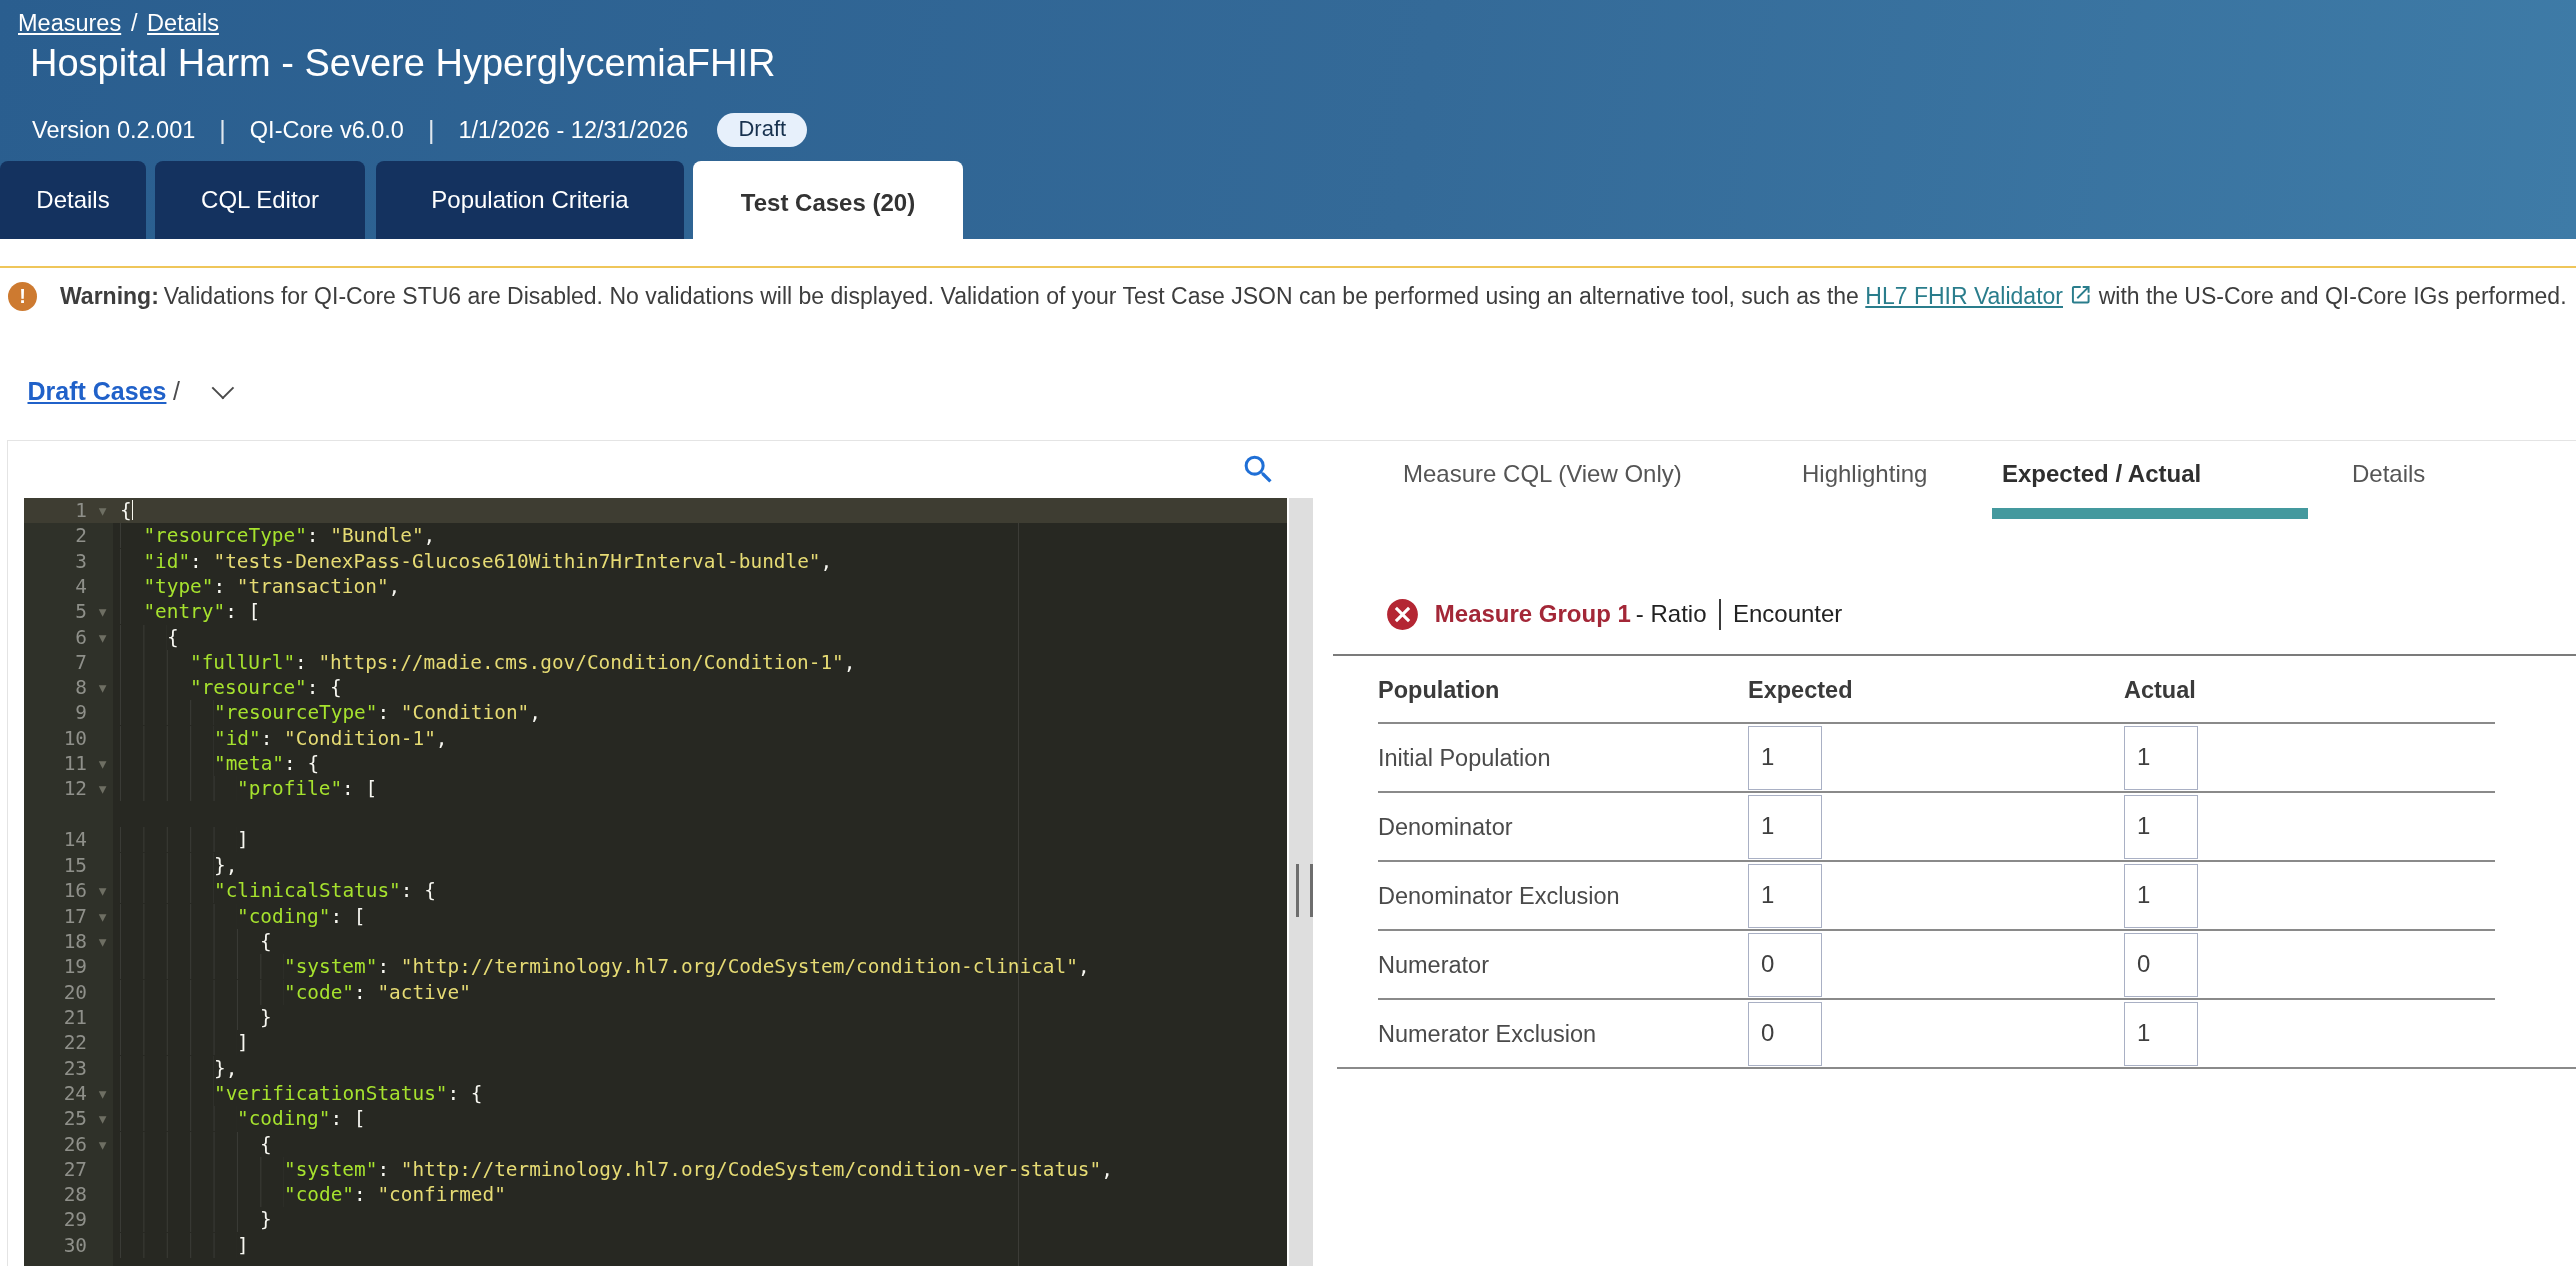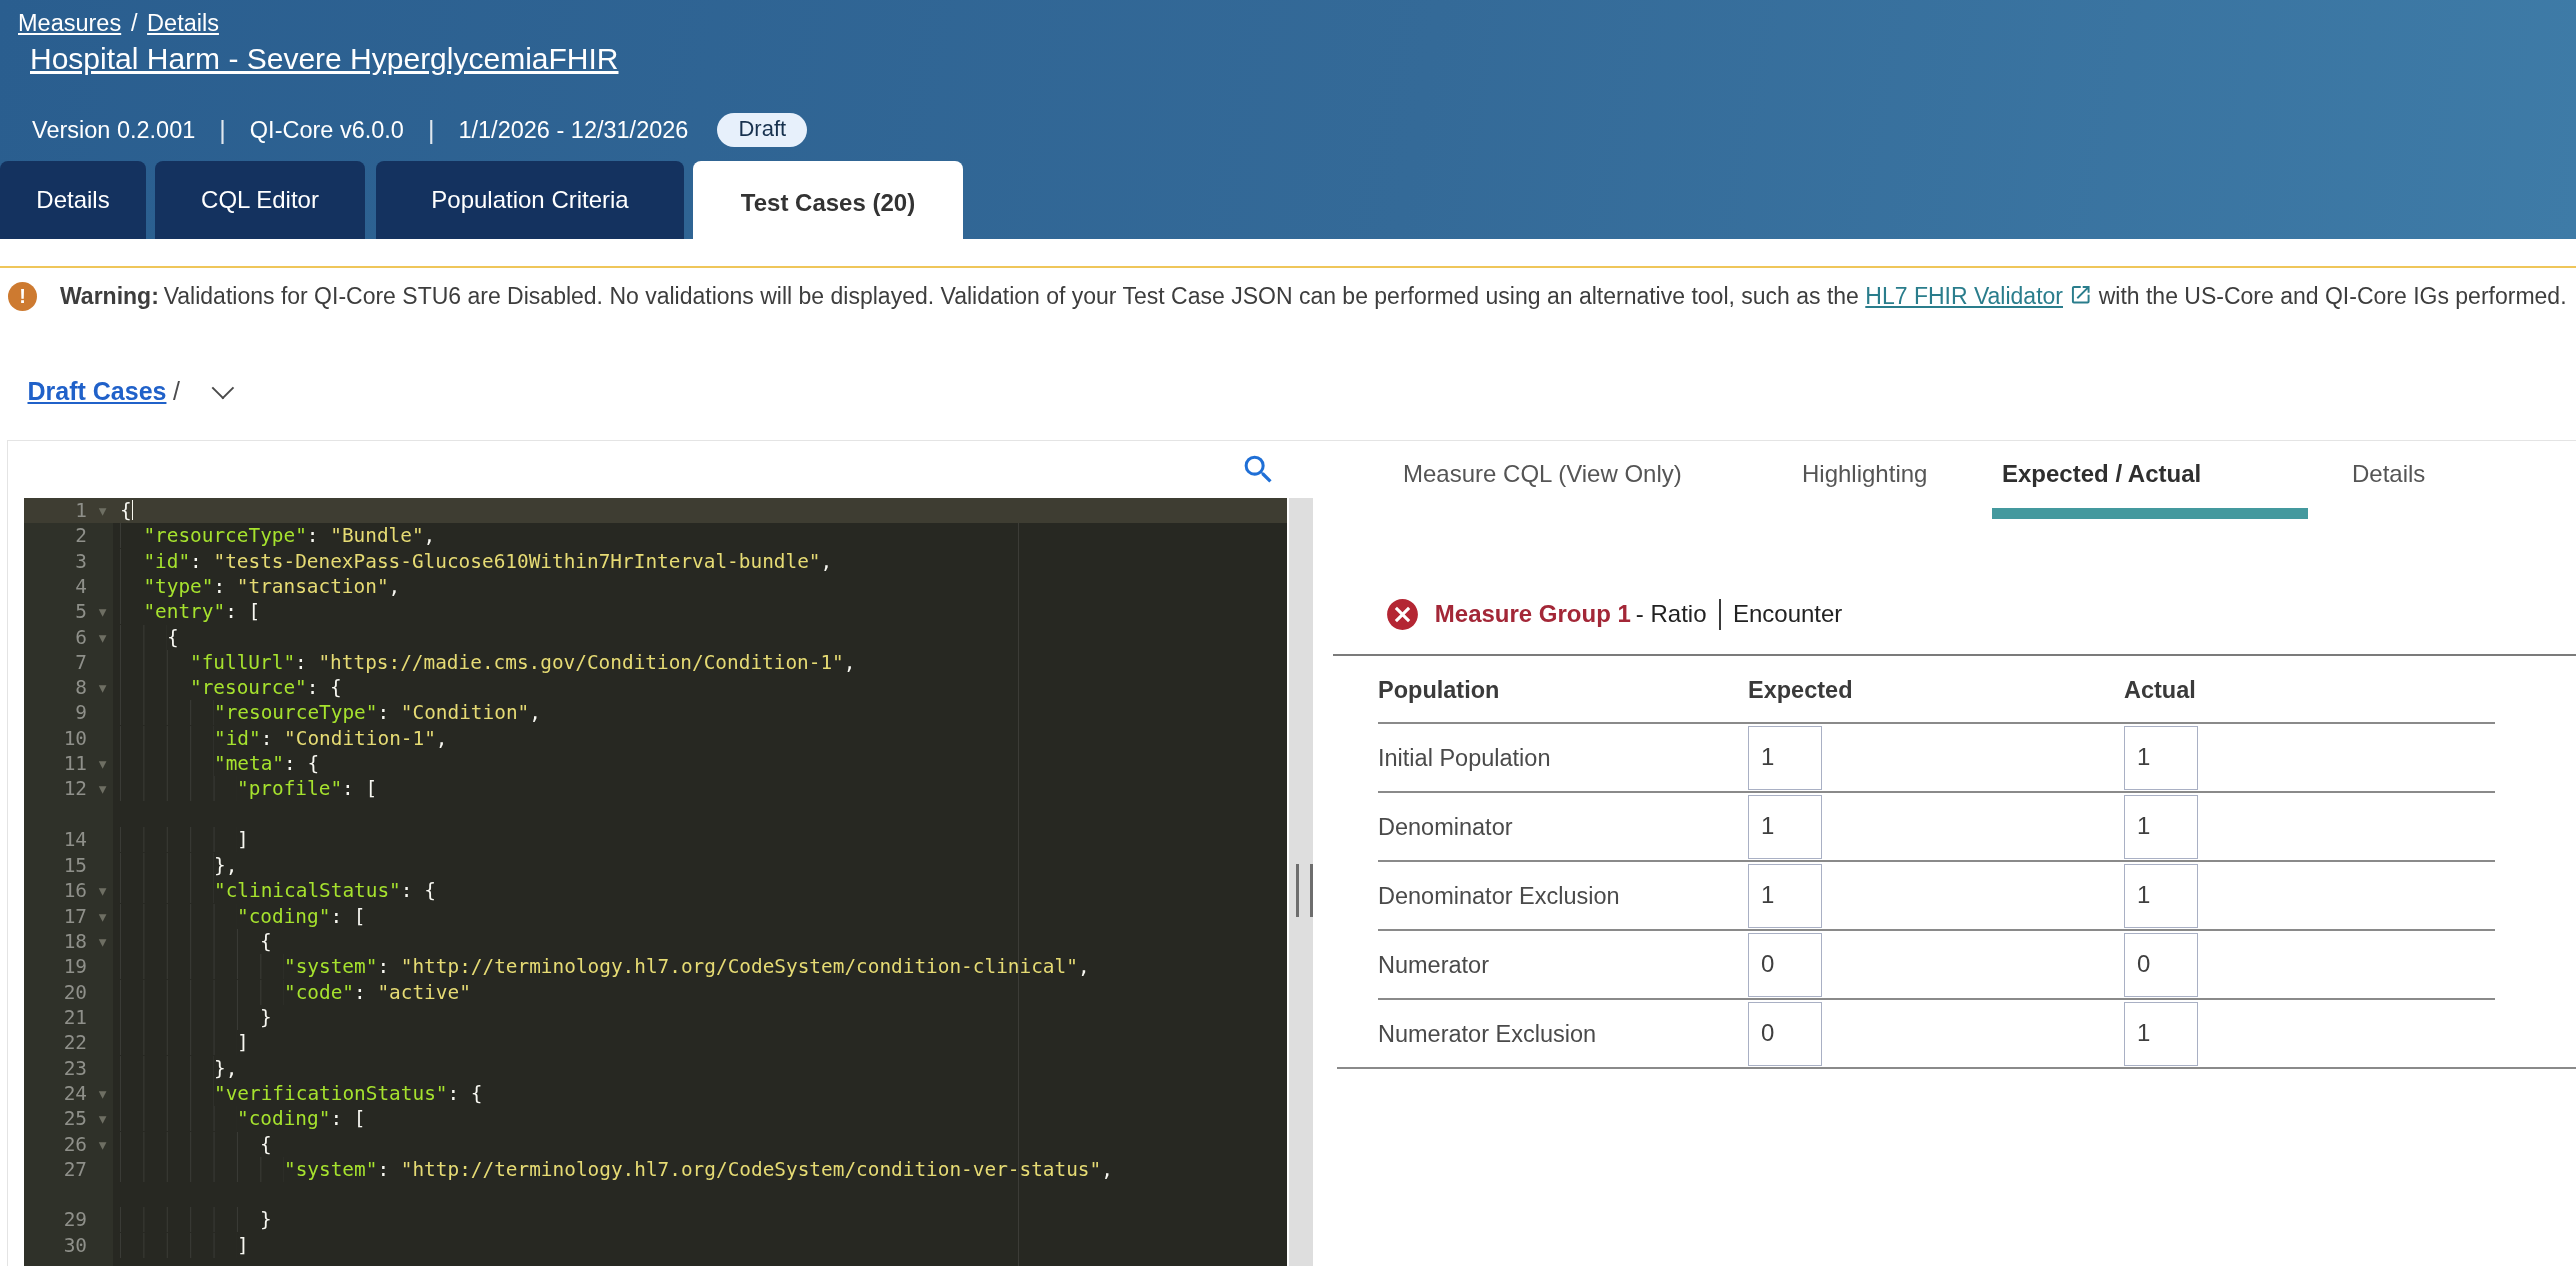--- a/index.html
+++ b/index.html
@@ -6,21 +6,21 @@
   body{width:2576px;height:1266px;position:relative;overflow:hidden;background:#fff;
        font-family:"Liberation Sans",sans-serif;-webkit-font-smoothing:antialiased;}
   a{cursor:pointer;}
 
   
   .header{position:absolute;left:0;top:0;width:2576px;height:239px;
           background:linear-gradient(100deg,#2a5e8f 0%,#346a98 55%,#3e7ba7 100%);}
   .bc{position:absolute;left:18px;top:9.7px;font-size:23.5px;color:#fff;}
   .bc a{color:#fff;text-decoration:underline;}
   .bc .sep{margin:0 9.7px;text-decoration:none;}
-  .title{position:absolute;left:30px;top:42px;font-size:30px;font-weight:500;color:#fff;text-decoration:underline;}
+  .title{position:absolute;left:30px;top:42px;font-size:38px;font-weight:500;color:#fff;}
   .vrow{position:absolute;left:32px;top:110px;height:40px;display:flex;align-items:center;
         font-size:23.5px;color:#fff;}
   .vsep{margin:0 24px;font-size:25px;font-weight:300;opacity:.85;}
   .badge{margin-left:29px;background:#e7f0fb;color:#17314e;font-size:22px;
          padding:5.7px 21px 7.3px;border-radius:23px;line-height:1;}
 
   
   .tab{position:absolute;top:161px;height:78px;background:#14325f;border-radius:8px 8px 0 0;
        color:#fff;font-size:24px;font-weight:500;display:flex;align-items:center;
        justify-content:center;cursor:pointer;}
@@ -168,20 +168,21 @@
     <div class="eline" style="top: 431px;"><span class="gnum">18</span><span class="gfold">▾</span><span class="ecode"><span class="ind" style="width: 140px;"></span><span class="tp">{</span></span></div>
     <div class="eline" style="top: 456px;"><span class="gnum">19</span><span class="ecode"><span class="ind" style="width: 164px;"></span><span class="tk">"system"</span><span class="tp">: </span><span class="ts">"http://terminology.hl7.org/CodeSystem/condition-clinical"</span><span class="tp">,</span></span></div>
     <div class="eline" style="top: 482px;"><span class="gnum">20</span><span class="ecode"><span class="ind" style="width: 164px;"></span><span class="tk">"code"</span><span class="tp">: </span><span class="ts">"active"</span></span></div>
     <div class="eline" style="top: 507px;"><span class="gnum">21</span><span class="ecode"><span class="ind" style="width: 140px;"></span><span class="tp">}</span></span></div>
     <div class="eline" style="top: 532px;"><span class="gnum">22</span><span class="ecode"><span class="ind" style="width: 117px;"></span><span class="tp">]</span></span></div>
     <div class="eline" style="top: 558px;"><span class="gnum">23</span><span class="ecode"><span class="ind" style="width: 94px;"></span><span class="tp">},</span></span></div>
     <div class="eline" style="top: 583px;"><span class="gnum">24</span><span class="gfold">▾</span><span class="ecode"><span class="ind" style="width: 94px;"></span><span class="tk">"verificationStatus"</span><span class="tp">: {</span></span></div>
     <div class="eline" style="top: 608px;"><span class="gnum">25</span><span class="gfold">▾</span><span class="ecode"><span class="ind" style="width: 117px;"></span><span class="tk">"coding"</span><span class="tp">: [</span></span></div>
     <div class="eline" style="top: 634px;"><span class="gnum">26</span><span class="gfold">▾</span><span class="ecode"><span class="ind" style="width: 140px;"></span><span class="tp">{</span></span></div>
     <div class="eline" style="top: 659px;"><span class="gnum">27</span><span class="ecode"><span class="ind" style="width: 164px;"></span><span class="tk">"system"</span><span class="tp">: </span><span class="ts">"http://terminology.hl7.org/CodeSystem/condition-ver-status"</span><span class="tp">,</span></span></div>
+    <div class="eline" style="top: 684px;"><span class="gnum">28</span><span class="ecode"><span class="ind" style="width: 164px;"></span><span class="tk">"code"</span><span class="tp">: </span><span class="ts">"confirmed"</span></span></div>
     <div class="eline" style="top: 709px;"><span class="gnum">29</span><span class="ecode"><span class="ind" style="width: 140px;"></span><span class="tp">}</span></span></div>
     <div class="eline" style="top: 735px;"><span class="gnum">30</span><span class="ecode"><span class="ind" style="width: 117px;"></span><span class="tp">]</span></span></div>
   </div>
 
 <div class="divider">
   <div class="dhandle"></div>
 </div>
 
 <div class="rtab rtab1">Measure CQL (View Only)</div>
 <div class="rtab rtab2">Highlighting</div>

